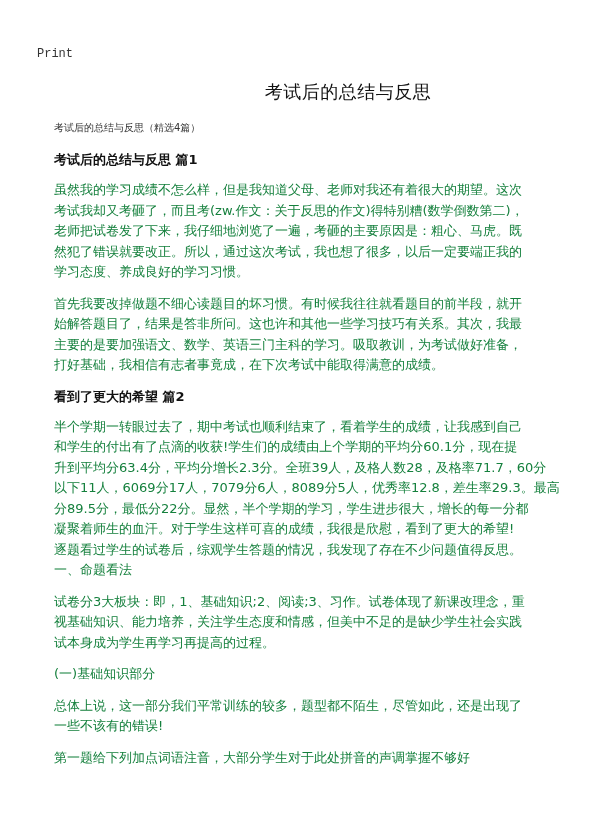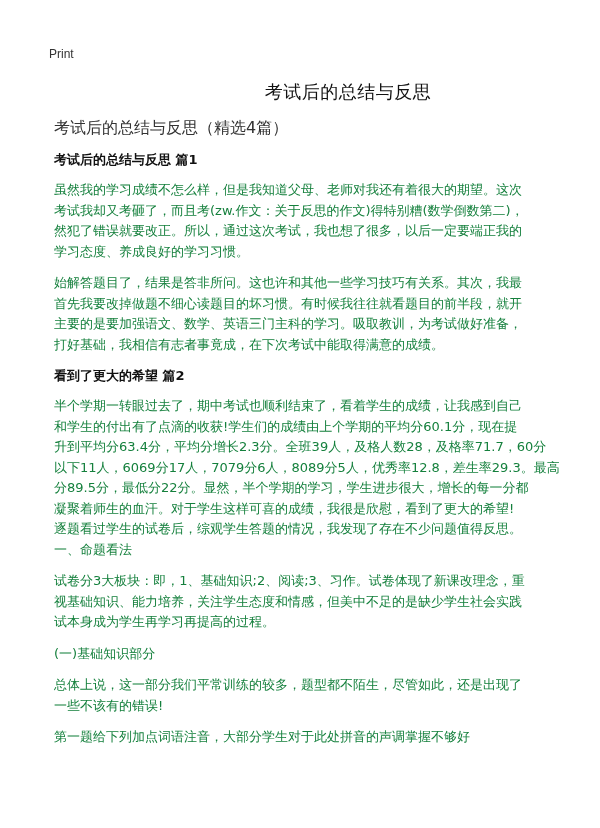--- a/index.html
+++ b/index.html
@@ -1,51 +1,52 @@
 <!DOCTYPE html>
 <html><head>
 <meta charset="utf-8">
 <style>
   html, body { margin: 0; padding: 0; background: #ffffff; }
   body { width: 600px; height: 828px; overflow: hidden; position: relative;
          font-family: "DejaVu Sans", "Liberation Sans", sans-serif; color: #222; }
   .page { position: absolute; left: 0; top: 0; width: 600px; height: 828px; }
-  .print { position: absolute; left: 49px; top: 47px; font-family: Liberation Sans, sans-serif;
+  .print { position: absolute; left: 37px; top: 47px; font-family: Liberation Mono, monospace;
            font-size: 12px; color: #333; }
   .title { position: absolute; left: 0; width: 600px; top: 80px; text-align: center;
            font-size: 18px; color: #111; letter-spacing: 0.5px; padding-left: 48px; }
   .content { position: absolute; left: 54px; top: 118px; width: 500px; }
-  .subtitle { font-size: 16px; color: #333; margin: 0 0 12px 0; line-height: 20px; }
+  .subtitle { font-size: 10px; color: #333; margin: 0 0 12px 0; line-height: 20px; }
   .section-head { font-size: 13px; font-weight: bold; color: #111; margin: 8px 0 10px 0; line-height: 20px; }
   .para { font-size: 13px; line-height: 20.5px; margin: 0 0 11px 0; color: #15803d;
           text-align: justify; }
   .line { display: block; white-space: nowrap; }
 </style>
 </head>
 <body>
 
 <div class="page">
   <div class="print">Print</div>
   <div class="title">考试后的总结与反思</div>
 
   <div class="content">
     <p class="subtitle">考试后的总结与反思（精选4篇）</p>
 
     <p class="section-head">考试后的总结与反思 篇1</p>
 
     <p class="para">
       <span class="line">虽然我的学习成绩不怎么样，但是我知道父母、老师对我还有着很大的期望。这次</span>
       <span class="line">考试我却又考砸了，而且考(zw.作文：关于反思的作文)得特别糟(数学倒数第二)，</span>
+      <span class="line">老师把试卷发了下来，我仔细地浏览了一遍，考砸的主要原因是：粗心、马虎。既</span>
       <span class="line">然犯了错误就要改正。所以，通过这次考试，我也想了很多，以后一定要端正我的</span>
       <span class="line">学习态度、养成良好的学习习惯。</span>
     </p>
 
     <p class="para">
+      <span class="line">首先我要改掉做题不细心读题目的坏习惯。有时候我往往就看题目的前半段，就开</span>
       <span class="line">始解答题目了，结果是答非所问。这也许和其他一些学习技巧有关系。其次，我最</span>
-      <span class="line">首先我要改掉做题不细心读题目的坏习惯。有时候我往往就看题目的前半段，就开</span>
       <span class="line">主要的是要加强语文、数学、英语三门主科的学习。吸取教训，为考试做好准备，</span>
       <span class="line">打好基础，我相信有志者事竟成，在下次考试中能取得满意的成绩。</span>
     </p>
 
     <p class="section-head">看到了更大的希望 篇2</p>
 
     <p class="para">
       <span class="line">半个学期一转眼过去了，期中考试也顺利结束了，看着学生的成绩，让我感到自己</span>
       <span class="line">和学生的付出有了点滴的收获!学生们的成绩由上个学期的平均分60.1分，现在提</span>
       <span class="line">升到平均分63.4分，平均分增长2.3分。全班39人，及格人数28，及格率71.7，60分</span>

